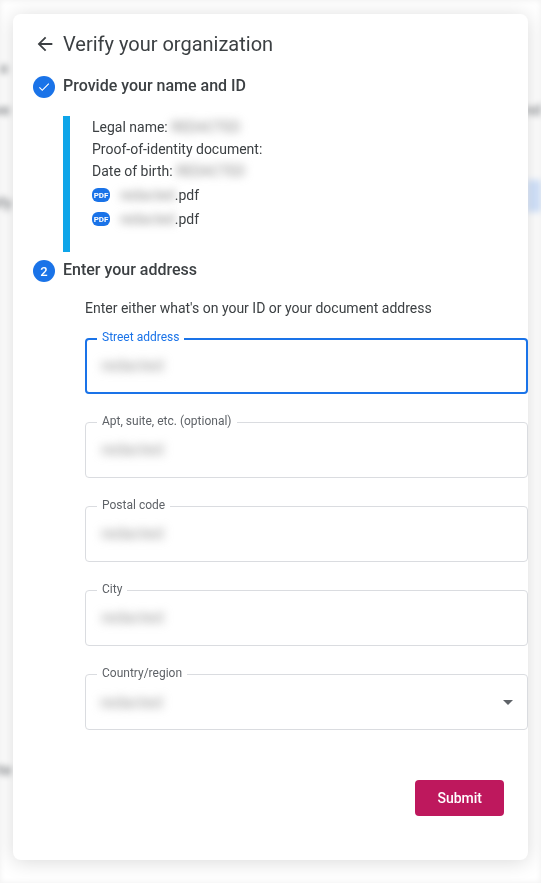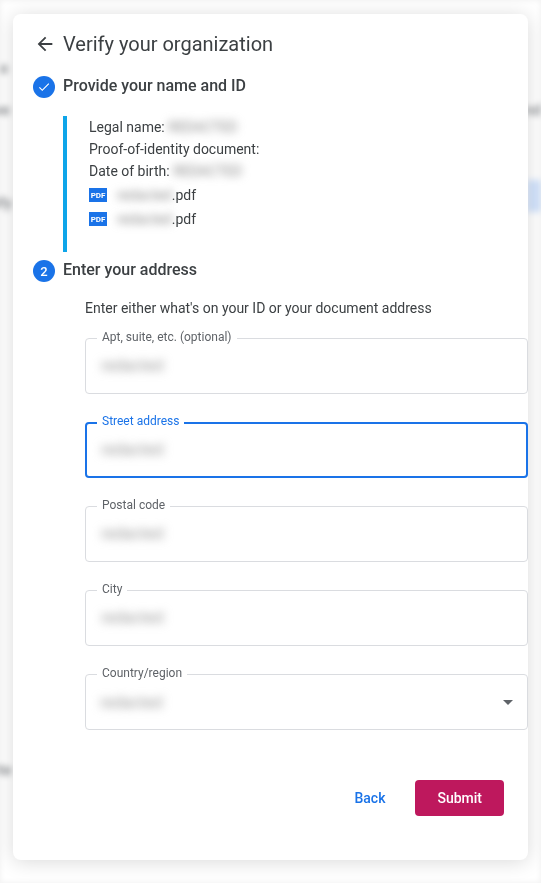--- a/index.html
+++ b/index.html
@@ -8,26 +8,26 @@
     .bg-text { position: absolute; font-size: 14px; color: #5f6368; }
     .modal { position: absolute; left: 13px; top: 14px; width: 515px; height: 846px; background: #fff; border-radius: 8px; box-shadow: 0 2px 20px rgba(0,0,0,0.15); padding: 0; overflow: hidden; }
     .header { display: flex; align-items: center; padding: 18px 20px 20px 20px; gap: 6px; }
     .back-btn { width: 24px; height: 24px; display: flex; align-items: center; justify-content: center; cursor: pointer; border: none; background: transparent; color: #3c4043; }
     .title { font-size: 20px; color: #3c4043; font-weight: 400; }
     .step-row { display: flex; align-items: flex-start; gap: 8px; padding: 0 20px 18px 20px; }
     .step-badge { width: 22px; height: 22px; border-radius: 50%; background: #1a73e8; display: flex; align-items: center; justify-content: center; flex-shrink: 0; }
     .step-badge.check svg { fill: #fff; }
     .step-badge .num { color: #fff; font-size: 13px; font-weight: 500; }
     .step-title { font-size: 16px; font-weight: 500; color: #3c4043; }
-    .step-content { margin-left: 50px; border-left: 4px solid #0ea5e9; padding-left: 22px; padding-bottom: 22px; margin-bottom: 8px; }
+    .step-content { margin-left: 50px; border-left: 7px solid #0ea5e9; padding-left: 22px; padding-bottom: 22px; margin-bottom: 8px; }
     .step-content.last { border-left: none; padding-bottom: 8px; }
     .kv-line { font-size: 14px; color: #3c4043; line-height: 22px; }
     .blurred { filter: blur(4px); display: inline-block; color: #888; }
     .file-row { display: flex; align-items: center; gap: 10px; margin-top: 2px; }
-    .pdf-icon { width: 18px; height: 14px; background: #1a73e8; color: #fff; font-size: 8px; font-weight: bold; display: flex; align-items: center; justify-content: center; border-radius: 0; }
+    .pdf-icon { width: 18px; height: 14px; background: #1a73e8; color: #fff; font-size: 8px; font-weight: bold; display: flex; align-items: center; justify-content: center; border-radius: 6px; }
     .helper { font-size: 14px; color: #3c4043; margin-bottom: 22px; }
     .field { position: relative; margin-bottom: 28px; }
     .field-label { position: absolute; top: -8px; left: 12px; background: #fff; padding: 0 5px; font-size: 12px; color: #5f6368; }
     .field.focused .field-label { color: #1a73e8; }
     .field-input { width: 100%; height: 56px; border: 1px solid #dadce0; border-radius: 4px; padding: 0 14px; font-size: 16px; color: #3c4043; outline: none; }
     .field.focused .field-input { border: 2px solid #1a73e8; padding: 0 13px; }
     .field-select { width: 100%; height: 56px; border: 1px solid #dadce0; border-radius: 4px; padding: 0 14px; font-size: 16px; color: #3c4043; outline: none; display: flex; align-items: center; justify-content: space-between; background: #fff; cursor: pointer; }
     .field-select .dropdown-arrow { color: #5f6368; }
     .blur-input { filter: blur(5px); color: #999; }
     .footer { display: flex; justify-content: flex-end; gap: 8px; padding: 6px 24px 0 24px; }
@@ -91,27 +91,27 @@
   <div class="step-row">
     <div class="step-badge">
       <span class="num">2</span>
     </div>
     <div class="step-title">Enter your address</div>
   </div>
 
   <div class="step-content last">
     <div class="helper">Enter either what's on your ID or your document address</div>
 
-    <div class="field">
-      <label class="field-label">Apt, suite, etc. (optional)</label>
+    <div class="field focused">
+      <label class="field-label">Street address</label>
       <input class="field-input" style=""><div class="blur-input" style="position:absolute;top:18px;left:16px;">redacted</div>
     </div>
 
-    <div class="field focused">
-      <label class="field-label">Street address</label>
+    <div class="field">
+      <label class="field-label">Apt, suite, etc. (optional)</label>
       <input class="field-input" style=""><div class="blur-input" style="position:absolute;top:18px;left:16px;">redacted</div>
     </div>
 
     <div class="field">
       <label class="field-label">Postal code</label>
       <input class="field-input" style=""><div class="blur-input" style="position:absolute;top:18px;left:16px;">redacted</div>
     </div>
 
     <div class="field">
       <label class="field-label">City</label>
@@ -123,17 +123,16 @@
       <div class="field-select">
         <span class="blur-input">redacted</span>
         <svg class="dropdown-arrow" width="10" height="5" viewBox="0 0 10 5" fill="#5f6368">
             <path d="M0 0l5 5 5-5z"></path>
           </svg>
       </div>
     </div>
   </div>
 
   <div class="footer">
-    <button class="btn btn-text">Back</button>
     <button class="btn btn-filled">Submit</button>
   </div>
 
 </div>
 
 </body></html>

